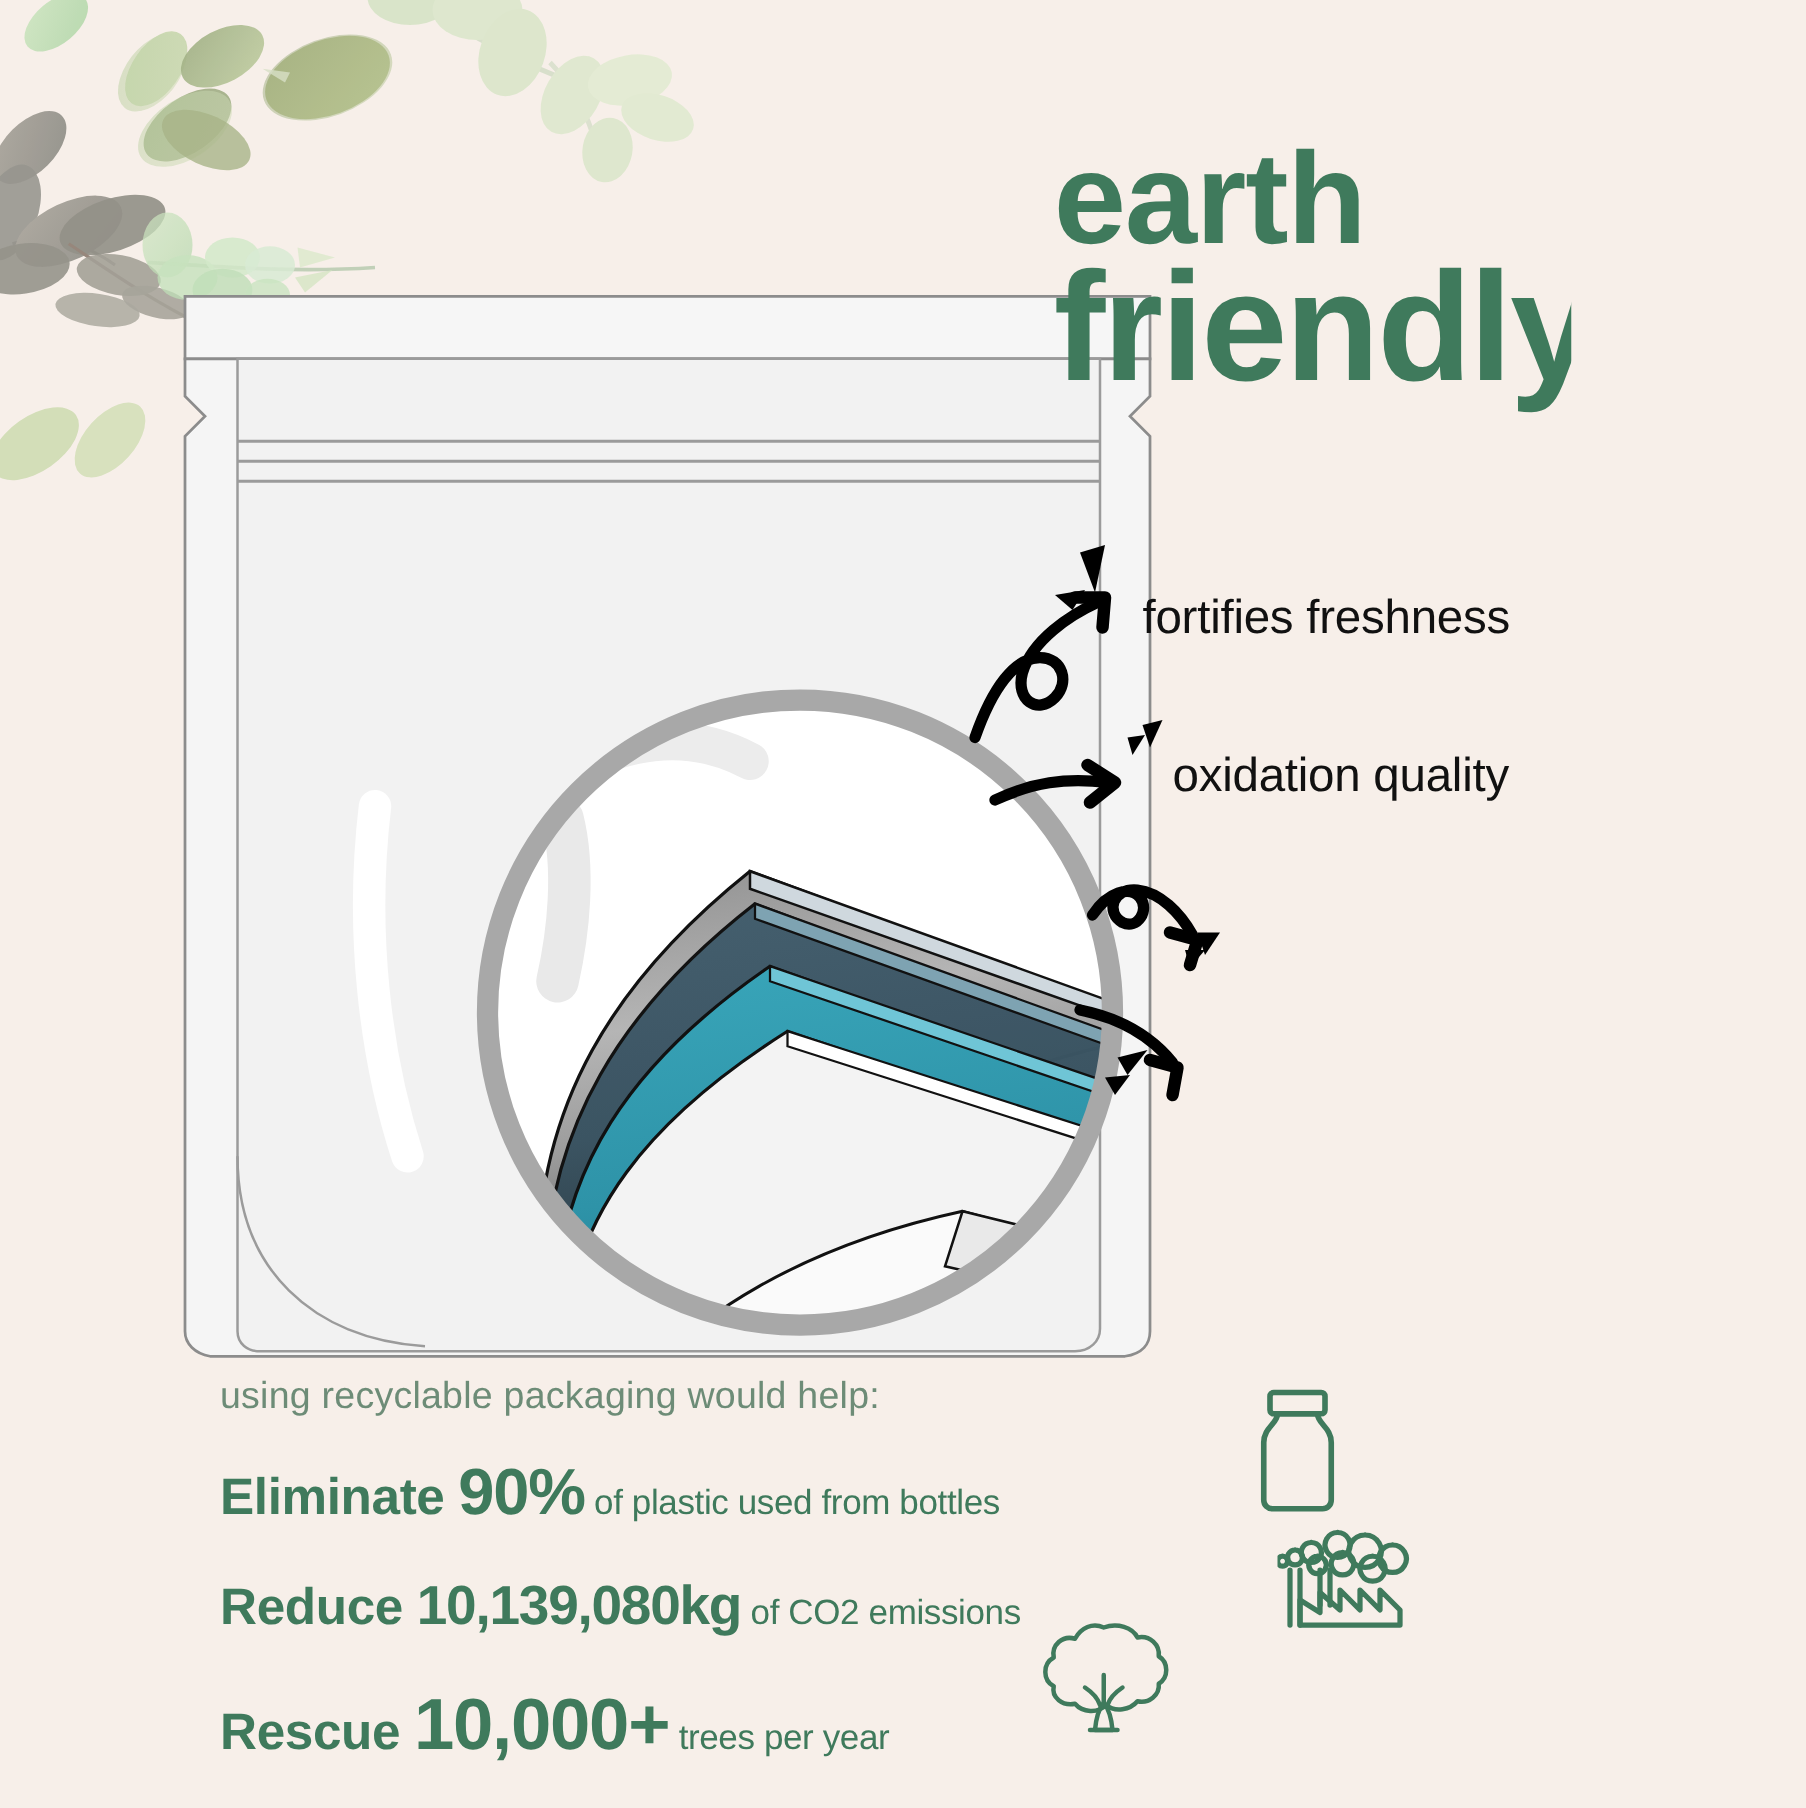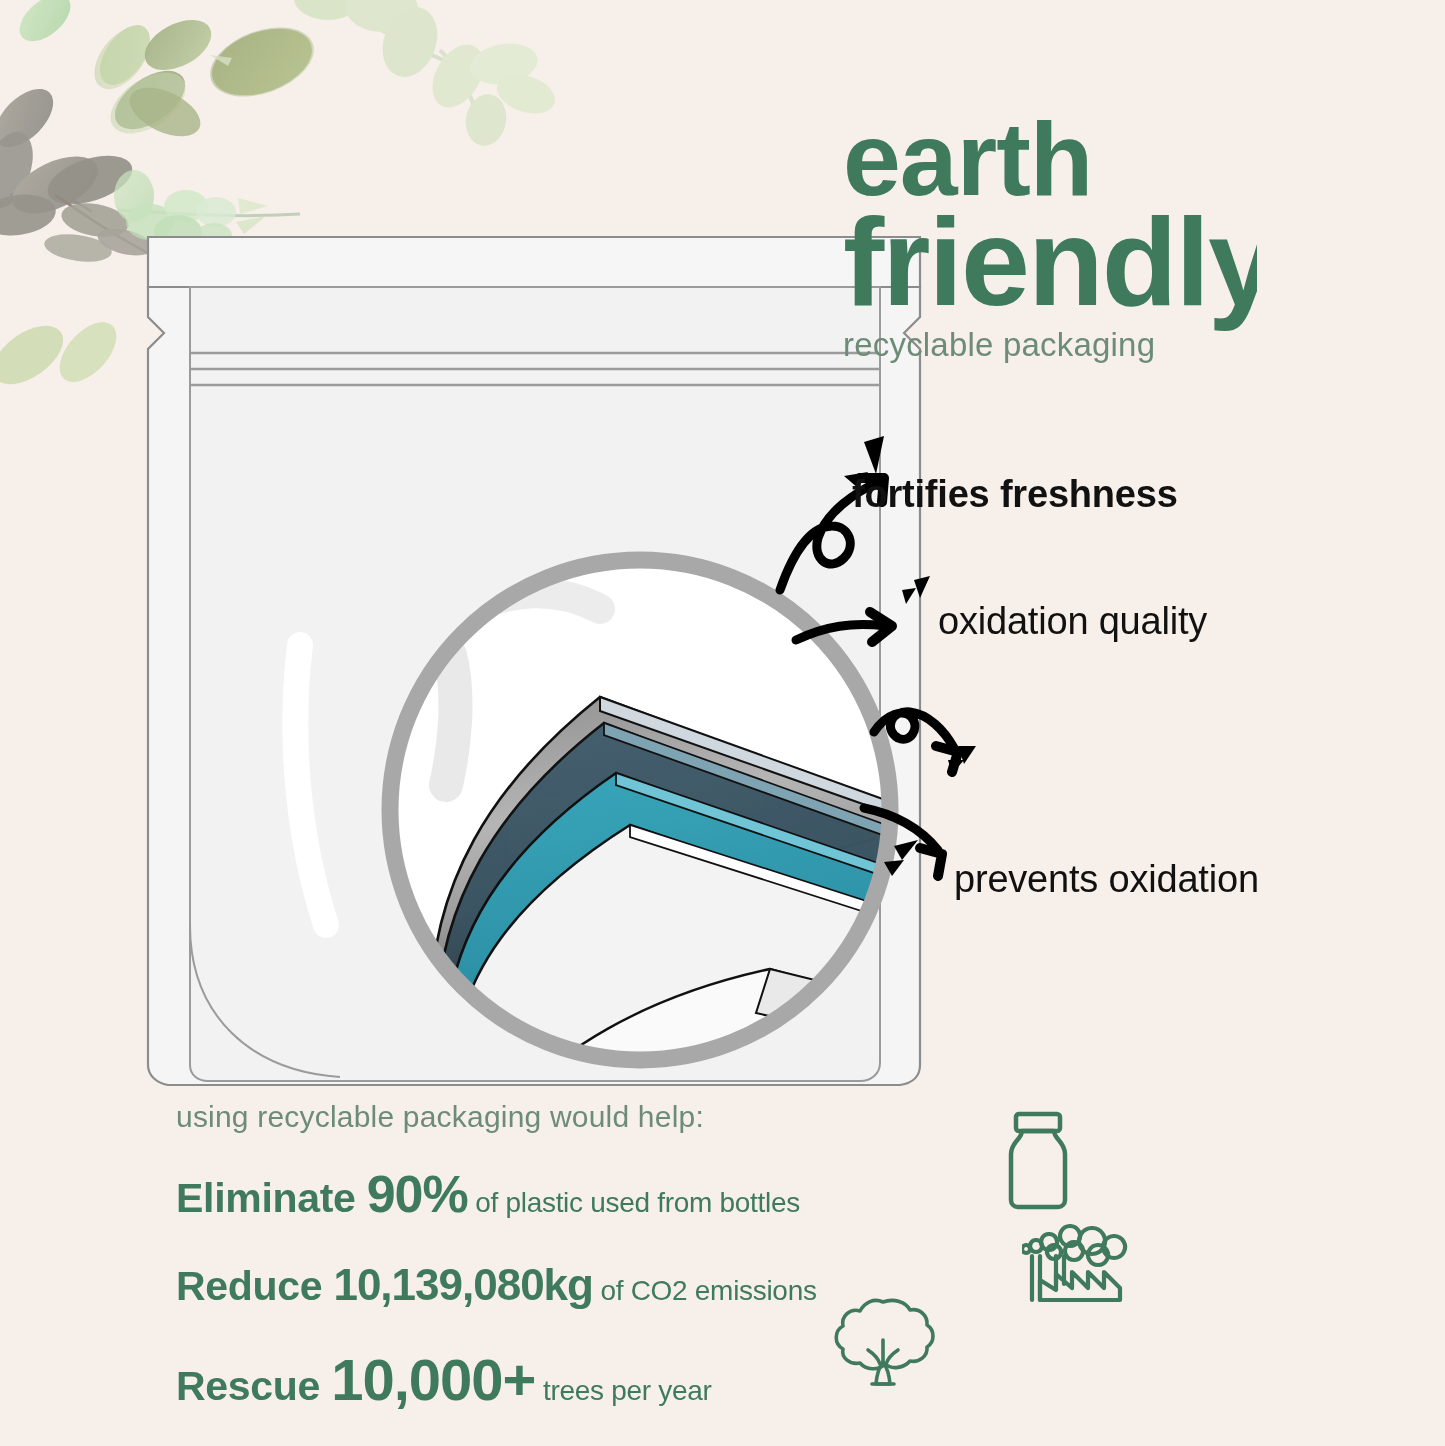--- a/index.html
+++ b/index.html
@@ -28,21 +28,21 @@
   }
   .h-sub{
     font-size:33px;color:#6d8c77;font-weight:400;margin-top:6px;letter-spacing:0.2px;
   }
 
   
   .feature{
     position:absolute;color:#111;font-size:38px;font-weight:400;white-space:nowrap;
     letter-spacing:-0.2px;
   }
-  #feat-0{left:852px;top:473px;font-weight:bold;}
+  #feat-0{left:914px;top:473px;}
   #feat-1{left:938px;top:600px;}
   #feat-2{left:967px;top:727px;}
   #feat-3{left:954px;top:858px;}
 
   
   .stats{position:absolute;left:176px;top:1100px;width:1100px;}
   .stats-intro{font-size:30px;color:#6d8c77;letter-spacing:0.2px;}
   .stat-row{white-space:nowrap;color:#3f7a5c;}
   #stat-0{margin-top:30px;}
   #stat-1{margin-top:36px;}
@@ -258,26 +258,24 @@
       <path d="M54 416 L78 410 L62 430 Z"></path>
       <path d="M44 432 L64 430 L52 446 Z"></path>
       <path d="M494 470 L518 466 L502 488 Z"></path>
       <path d="M484 486 L506 484 L492 500 Z"></path>
     </g>
   </svg>
 
   <div class="headline">
     <div class="h-earth">earth</div>
     <div class="h-friendly">friendly</div>
-    <div class="h-sub">recyclable packaging</div>
   </div>
 
   <div class="feature" id="feat-0">fortifies freshness</div>
   <div class="feature" id="feat-1">oxidation quality</div>
-  <div class="feature" id="feat-3">prevents oxidation</div>
 
   <div class="stats">
     <div class="stats-intro">using recyclable packaging would help:</div>
 
     <div class="stat-row" id="stat-0">
       <span class="stat-lead">Eliminate </span><span class="stat-num">90%</span><span class="stat-tail"> of plastic used from bottles</span>
     </div>
 
     <div class="stat-row" id="stat-1">
       <span class="stat-lead">Reduce </span><span class="stat-num">10,139,080kg</span><span class="stat-tail"> of CO2 emissions</span>

